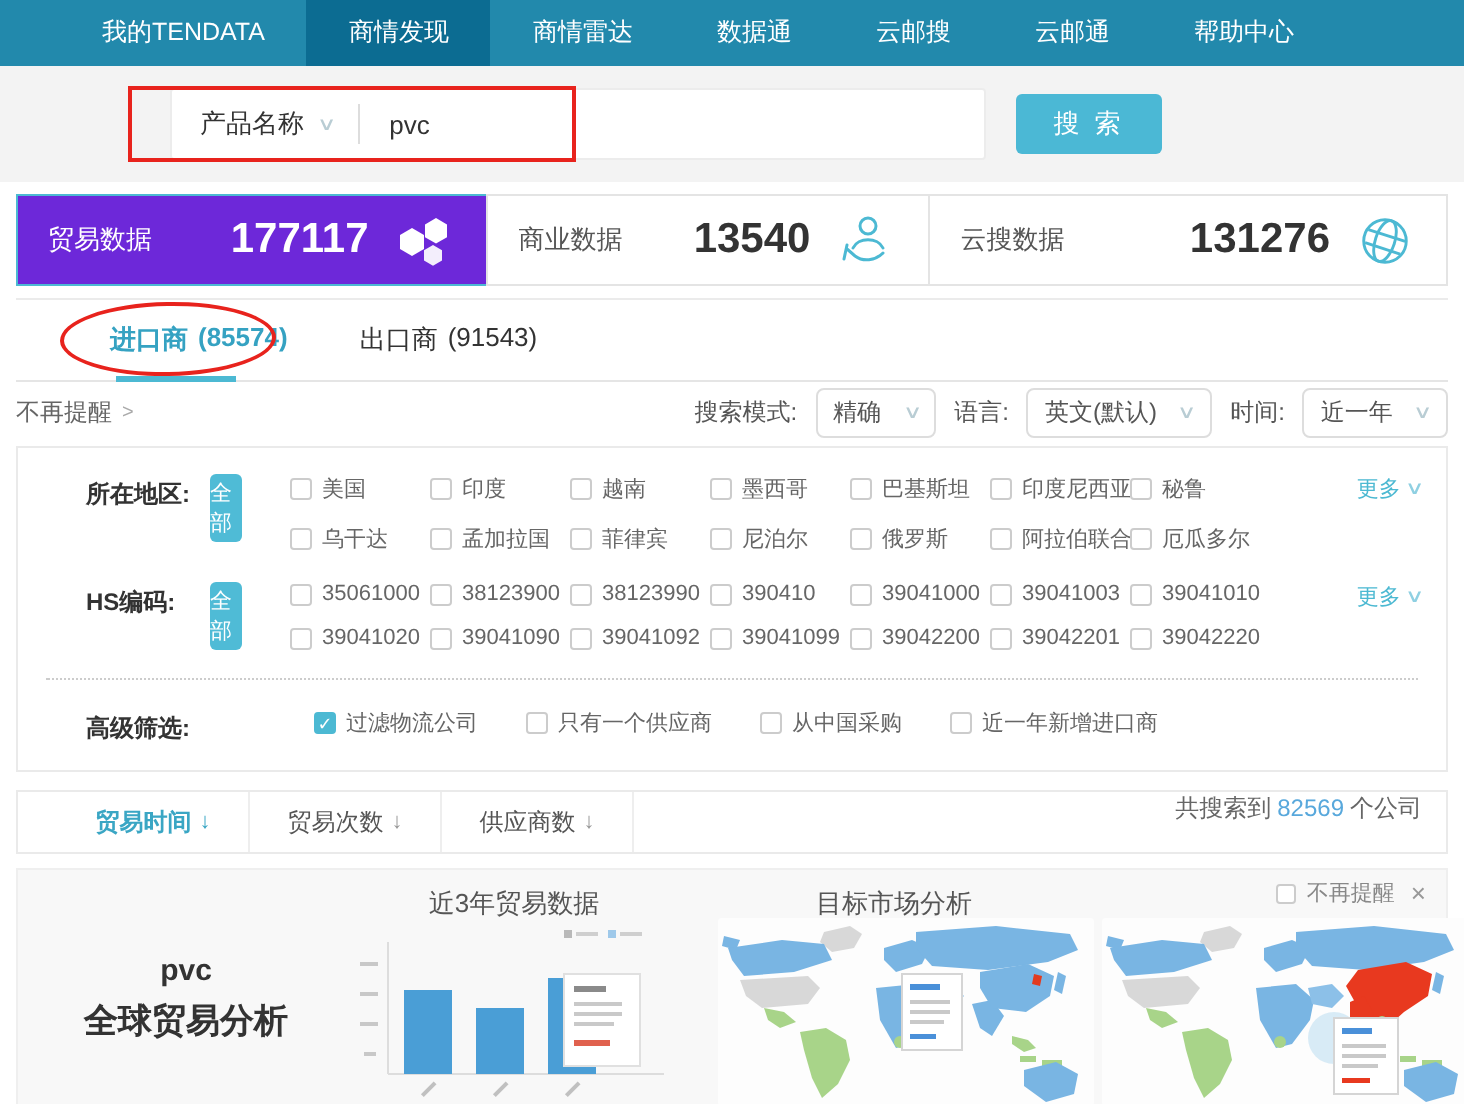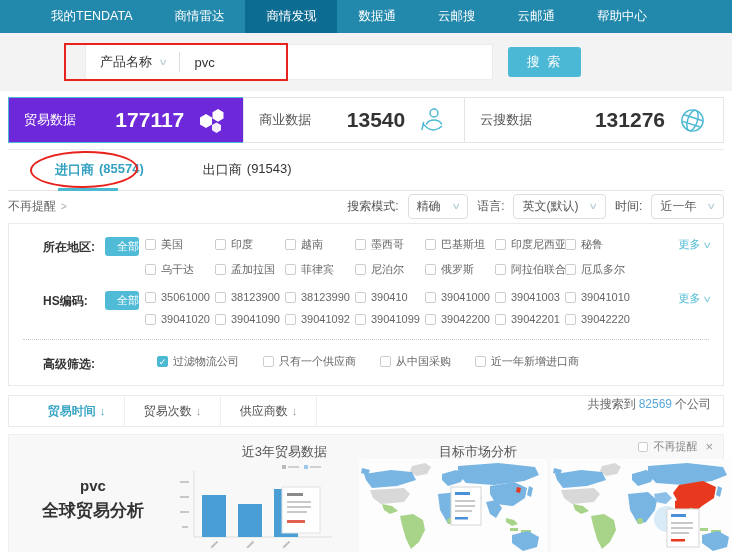--- a/index.html
+++ b/index.html
@@ -34,41 +34,41 @@
   .hl .stat-label { color:#fff; }
   .stat-value { margin-left:auto; font-size:21px; font-weight:600; color:#333; }
   .hl .stat-value { color:#fff; }
   .stat-icon { margin:0 16px 0 13px; display:flex; }
 
   
   .tabs-row { margin:6px 8px 0; height:42px; border-top:1px solid #ebebeb; border-bottom:1px solid #e5e5e5;
     position:relative; display:flex; align-items:center; }
   .tab { font-size:13px; color:#333; display:flex; gap:5px; cursor:pointer; white-space:nowrap; }
   .tab.active { color:#35a2c2; font-weight:bold; }
-  .tab1 { margin-left:47px; } .tab2 { margin-left:59px; }
+  .tab1 { margin-left:47px; } .tab2 { margin-left:36px; }
   .tab-underline { position:absolute; left:50px; bottom:-1px; width:60px; height:3px; background:#4cb9d3; }
   .anno-ellipse { position:absolute; left:22px; top:1px; width:108px; height:37px; border:2px solid #e8231d;
     border-radius:50%; transform:rotate(-1deg); z-index:6; pointer-events:none; }
 
   
   .options-row { margin:0 8px; height:30px; display:flex; align-items:center; font-size:12px; color:#666; }
   .cat-link { display:flex; gap:5px; align-items:center; cursor:pointer; }
   .cat-chev { color:#aaa; font-size:10px; }
   .opts-right { margin-left:auto; display:flex; gap:9px; align-items:center; }
   .opt-label { color:#555; }
   .select { border:1px solid #ddd; border-radius:4px; padding:3px 8px; display:flex; gap:12px; align-items:center;
     background:#fff; color:#555; font-size:12px; cursor:pointer; white-space:nowrap; }
   .chev { color:#b9cdd4; font-size:9px; transform:scaleX(1.5); display:inline-block; }
 
   
   .filter-box { margin:2px 8px 0; border:1px solid #eaeaea; padding:13px 0 10px; }
   .frow { display:flex; align-items:flex-start; padding-left:34px; margin-bottom:14px; }
   .flabel { width:62px; font-size:12px; font-weight:bold; color:#333; padding-top:2px; flex:none; }
-  .all-btn { width:34px; text-align:right; background:#4fbbd6; color:#fff; font-size:11px; border-radius:3px;
-    padding:2px 0; margin-right:6px; border:none; cursor:pointer; flex:none;
+  .all-btn { width:16px; text-align:left; background:#4fbbd6; color:#fff; font-size:11px; border-radius:3px;
+    padding:2px 0; margin-right:24px; border:none; cursor:pointer; flex:none;
     font-family:"Liberation Sans","DejaVu Sans",sans-serif; }
   .cb-grid { display:grid; grid-template-columns:repeat(7,70px); row-gap:10px; }
   .cb { display:flex; align-items:center; gap:5px; font-size:11px; color:#666; white-space:nowrap; overflow:hidden; cursor:pointer; }
   .box { width:11px; height:11px; border:1px solid #ccc; border-radius:2px; background:#fff; flex:none;
     display:flex; align-items:center; justify-content:center; }
   .box.on { background:#4cb9d3; border-color:#4cb9d3; }
   .box.on::after { content:"✓"; color:#fff; font-size:9px; line-height:10px; }
   .more { margin-left:auto; margin-right:12px; font-size:11px; color:#4cb9d2; display:flex; gap:4px; align-items:center;
     cursor:pointer; flex:none; }
   .more .chev { color:#8fd0e2; }
@@ -84,36 +84,36 @@
   .arrow { font-size:11px; color:#999; }
   .sort-cell.active .arrow { color:#3aa6c4; }
   .result { margin-left:auto; padding-right:12px; color:#666; font-size:12px; }
   .count { color:#58a8dc; margin:0 3px; }
 
   
   .promo { margin:7px 8px 0; height:128px; background:#f8f8f8; border:1px solid #efefef; position:relative; }
   .dismiss { position:absolute; top:4px; right:10px; display:flex; align-items:center; gap:5px; font-size:11px; color:#888; }
   .dismiss .box { width:10px; height:10px; cursor:pointer; }
   .close-x { color:#999; font-size:13px; margin-left:3px; cursor:pointer; line-height:1; }
-  .col-head { position:absolute; top:8px; width:140px; text-align:right; font-size:13px; color:#555; }
+  .col-head { position:absolute; top:8px; width:140px; text-align:center; font-size:13px; color:#555; }
   .h1 { left:178px; } .h2 { left:368px; } .h3 { left:553px; }
   .promo-left { position:absolute; left:14px; top:42px; width:140px; text-align:center; color:#333; }
   .p-product { font-size:15px; font-weight:bold; }
   .p-title { font-size:17px; font-weight:bold; margin-top:5px; }
   .chart-wrap { position:absolute; left:165px; top:24px; }
   .map1-wrap { position:absolute; left:350px; top:24px; }
   .map2-wrap { position:absolute; left:542px; top:24px; }
 </style>
 </head>
 <body>
 
 <div class="nav">
   <div class="nav-item">我的TENDATA</div>
+  <div class="nav-item active">商情发现</div>
   <div class="nav-item">商情雷达</div>
-  <div class="nav-item active">商情发现</div>
   <div class="nav-item">数据通</div>
   <div class="nav-item">云邮搜</div>
   <div class="nav-item">云邮通</div>
   <div class="nav-item">帮助中心</div>
 </div>
 
 <div class="search-sec">
   <div class="search-bar">
     <div class="field-select">
       <span>产品名称</span>

